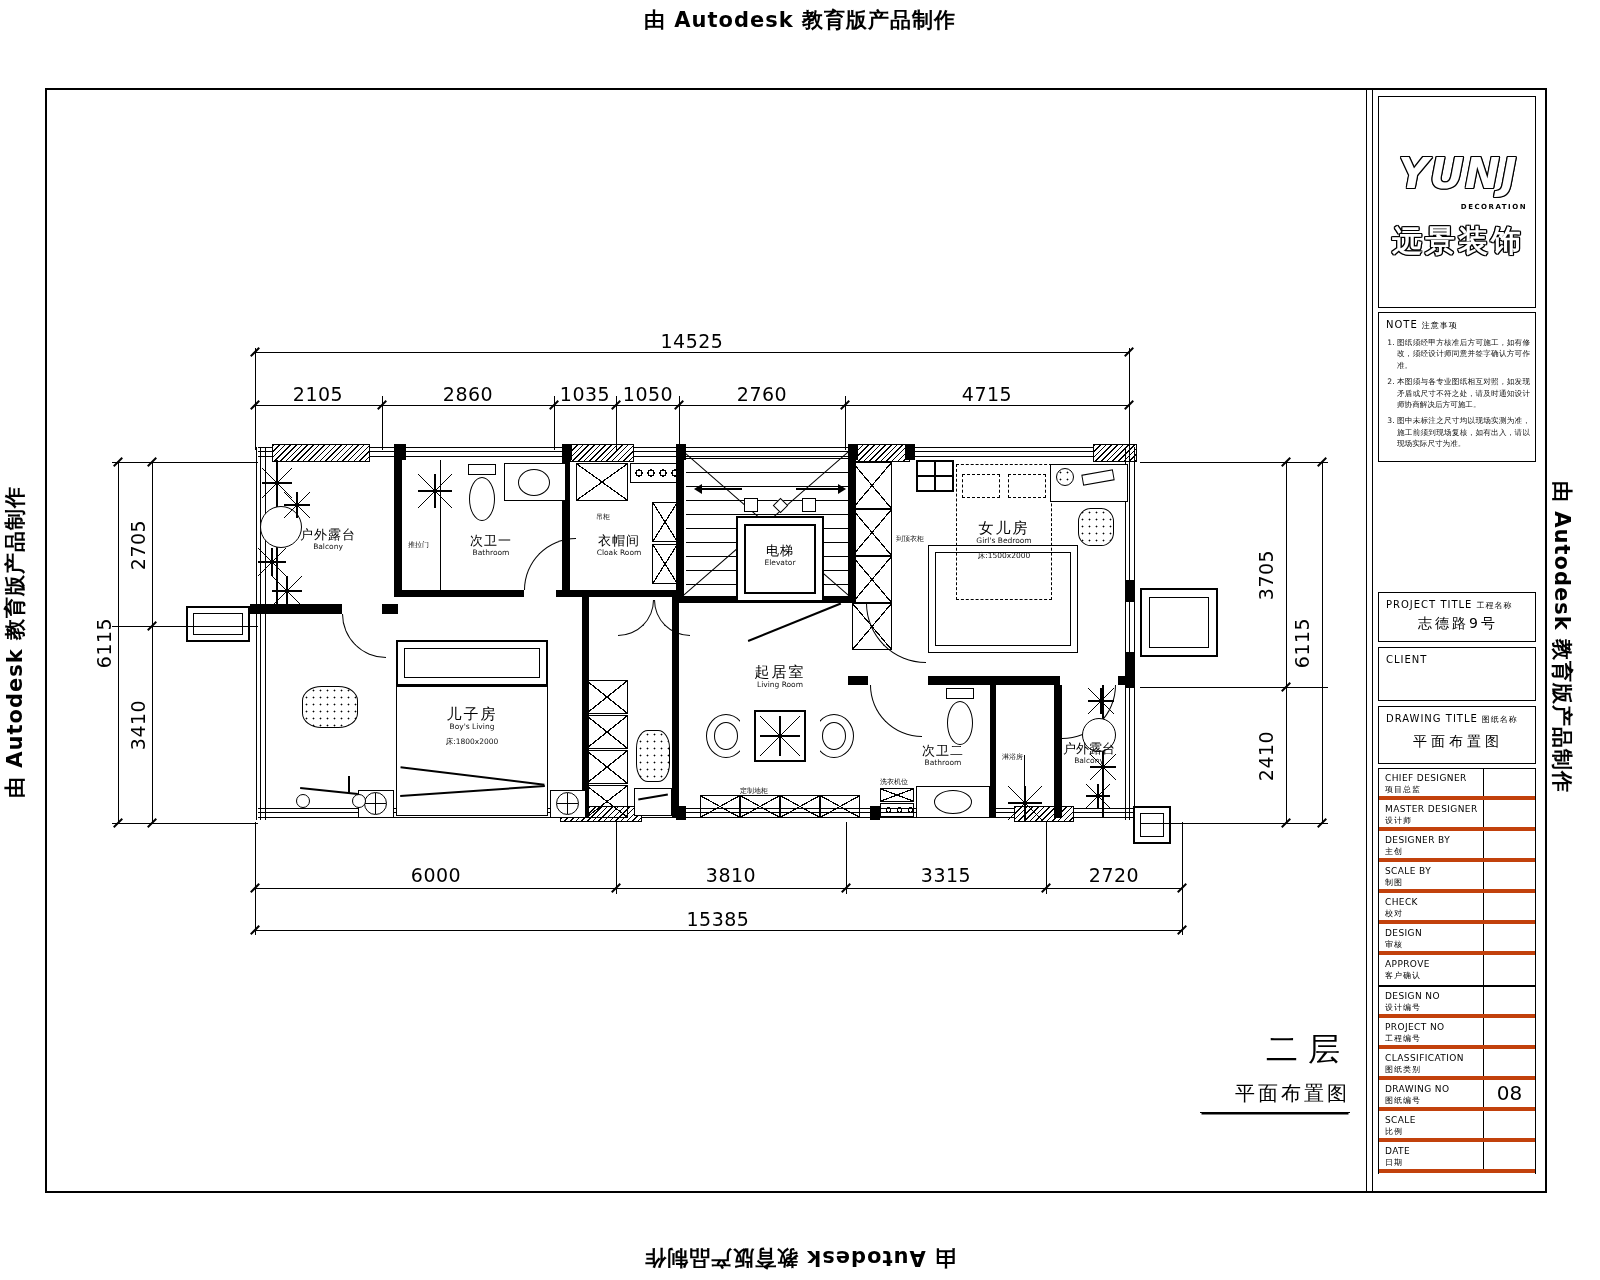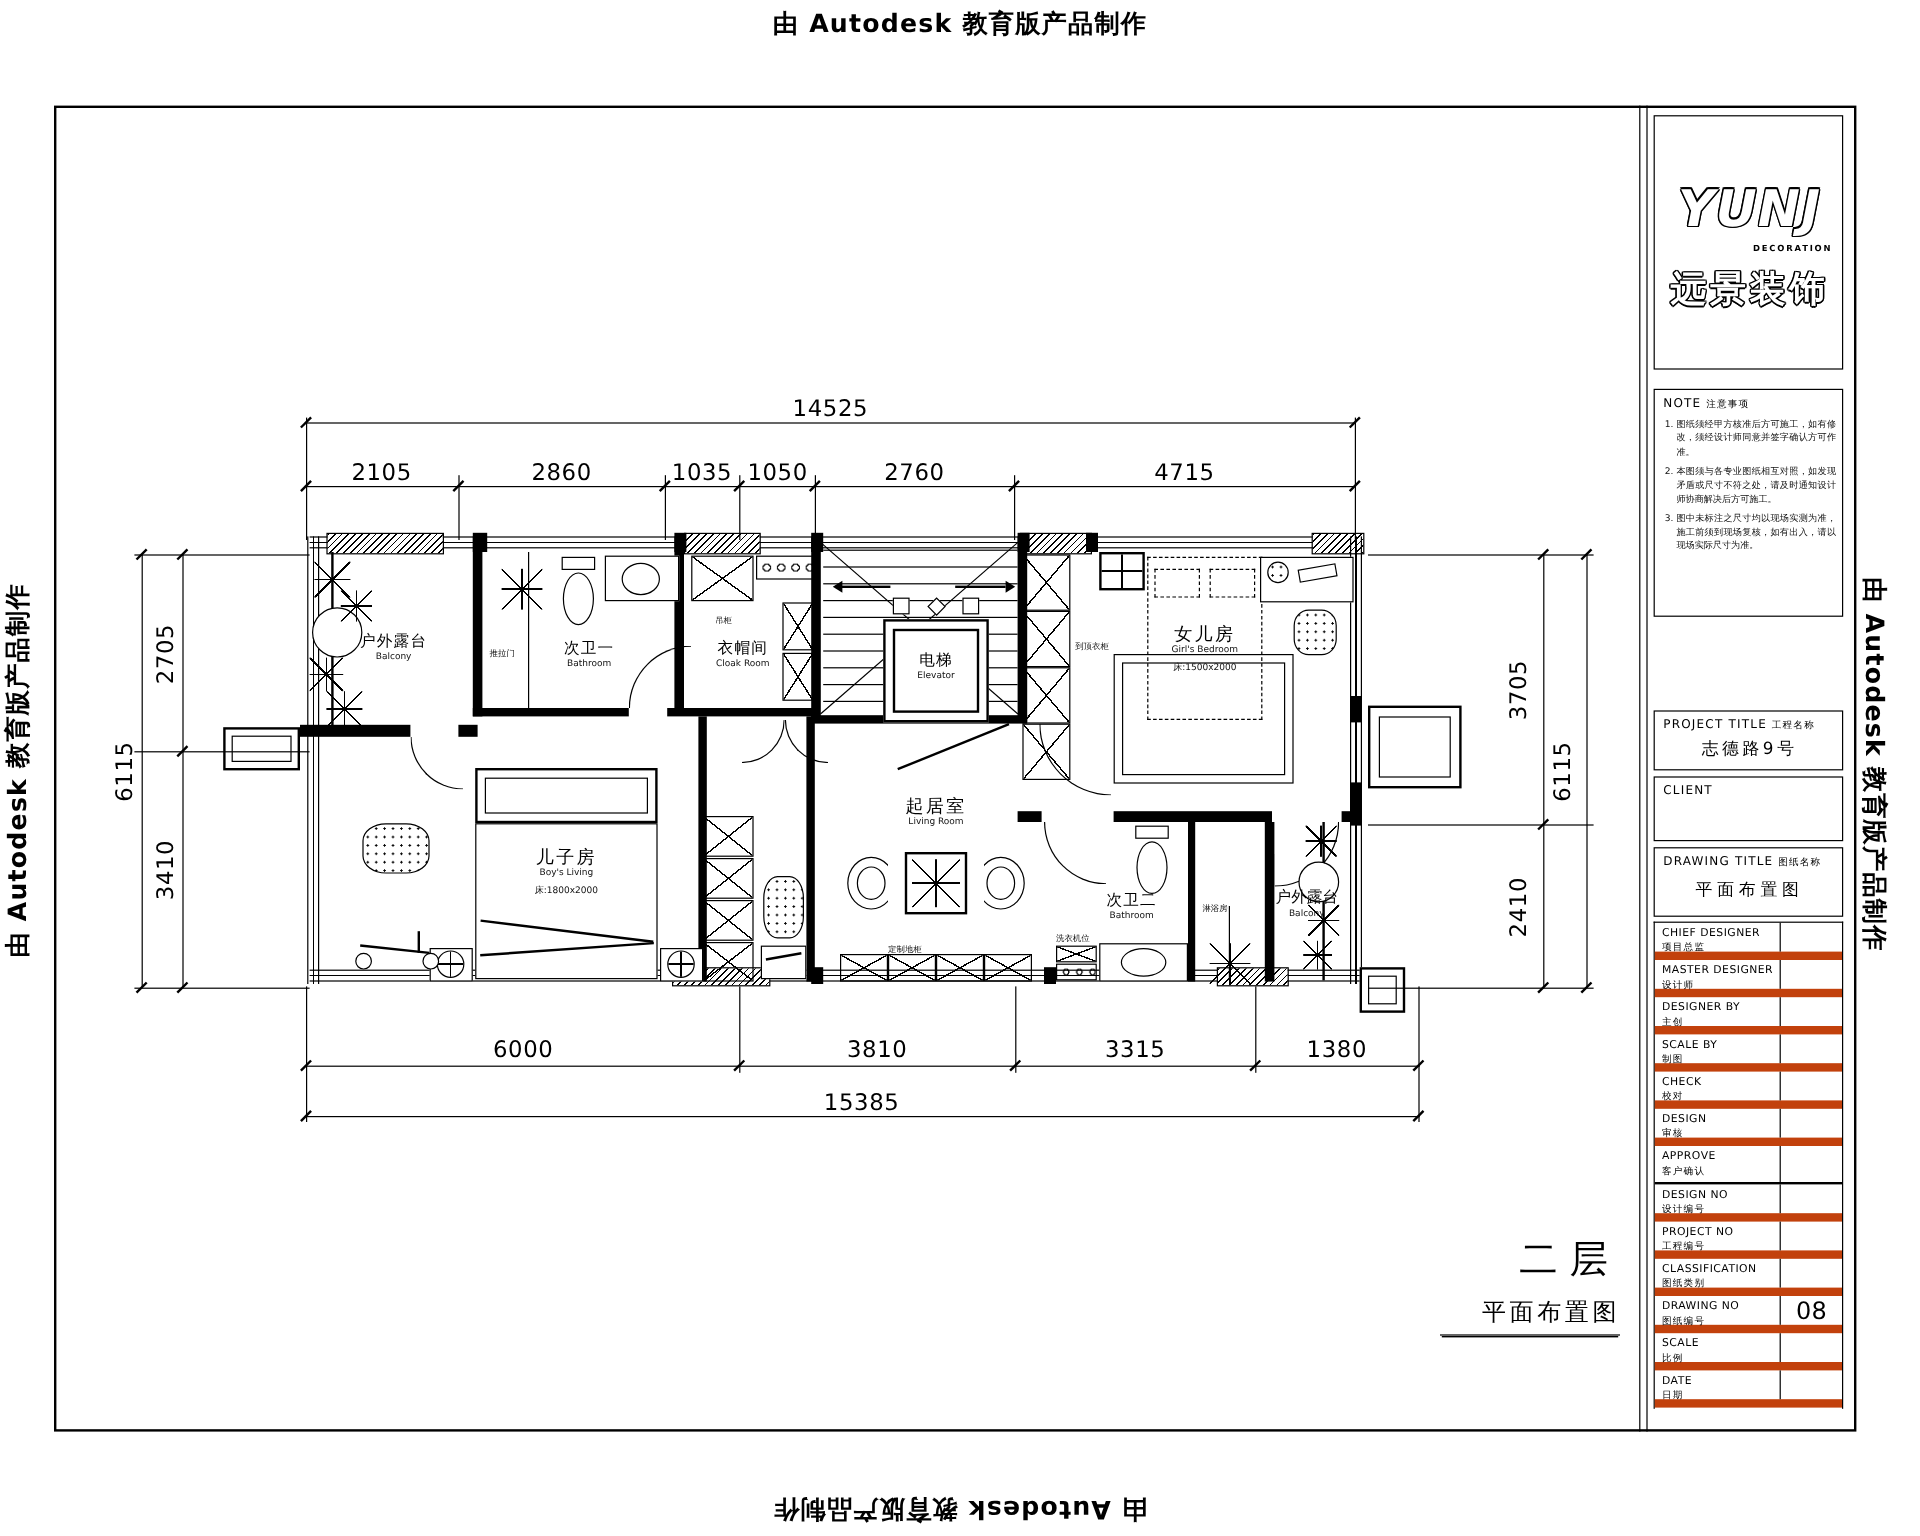--- a/index.html
+++ b/index.html
@@ -40,21 +40,21 @@
   .rname{font-size:15px;letter-spacing:2px;white-space:nowrap}
   .rname.sm{font-size:13px;letter-spacing:1px}
   .rsub{font-size:7.5px;color:#111;white-space:nowrap}
   .tiny{position:absolute;font-size:7px;color:#111;white-space:nowrap}
   .wm{position:absolute;font-size:21px;font-weight:bold;text-align:center;letter-spacing:1px;white-space:nowrap}
   
   .sec{position:absolute;left:1378px;width:158px;box-sizing:border-box;border:1.5px solid #000;background:#fff}
   .sec .lab{font-size:10px;letter-spacing:1px;padding:6px 0 0 7px}
   .sec .labcn{font-size:8px;display:inline;padding-left:4px;letter-spacing:1px}
   .outline-txt{color:#fff;text-shadow:-1.2px 0 #000,1.2px 0 #000,0 -1.2px #000,0 1.2px #000,-1px -1px #000,1px 1px #000,-1px 1px #000,1px -1px #000}
-  .trow{position:relative;box-sizing:border-box;height:31.08px;border-bottom:7px solid #c2410c}
+  .trow{position:relative;box-sizing:border-box;height:31.08px;border-bottom:4px solid #c2410c}
   .trow .en{font-size:9px;letter-spacing:.4px;padding:4px 0 0 6px;white-space:nowrap}
   .trow .cn{font-size:8px;padding:1px 0 0 6px;letter-spacing:1px}
   .trow .val{position:absolute;right:0;top:0;width:52px;height:100%;border-left:1px solid #000;box-sizing:border-box;font-size:20px;display:flex;align-items:center;justify-content:center}
   .note-items{margin:6px 0 0 0;padding:0 5px 0 18px;font-size:7.6px;line-height:1.5;color:#111;text-align:justify}
   .note-items li{margin-bottom:5px}
 </style>
 </head>
 <body>
 
 <div class="page">
@@ -67,21 +67,21 @@
   <div class="abs" style="left:45px;top:88px;width:1502px;height:1105px;border:2px solid #000"></div>
   <div class="thin" style="left:1366px;top:88px;width:1px;height:1105px"></div>
   <div class="thin" style="left:1372px;top:88px;width:1px;height:1105px"></div>
 
   <div class="sec" style="top:96px;height:212px">
     <div class="abs outline-txt" style="left:8px;top:52px;width:142px;text-align:center;font-size:42px;font-style:italic;font-weight:bold;letter-spacing:1px">YUNJ</div>
     <div class="abs" style="left:58px;top:106px;width:90px;text-align:right;font-size:7px;font-weight:bold;letter-spacing:1.5px">DECORATION</div>
     <div class="abs outline-txt" style="left:0;top:124px;width:158px;text-align:center;font-size:30px;font-weight:bold;letter-spacing:3px">远景装饰</div>
   </div>
 
-  <div class="sec" style="top:324px;height:190px">
+  <div class="sec" style="top:312px;height:150px">
     <div class="lab"><span>NOTE</span><span class="labcn">注意事项</span></div>
     <ol class="note-items">
       <li>图纸须经甲方核准后方可施工，如有修改，须经设计师同意并签字确认方可作准。</li>
       <li>本图须与各专业图纸相互对照，如发现矛盾或尺寸不符之处，请及时通知设计师协商解决后方可施工。</li>
       <li>图中未标注之尺寸均以现场实测为准，施工前须到现场复核，如有出入，请以现场实际尺寸为准。</li>
     </ol>
   </div>
 
 
   <div class="sec" style="top:592px;height:50px">
@@ -417,21 +417,21 @@
   <div class="tick" style="left:255px;top:888px"></div>
   <div class="tick" style="left:616px;top:888px"></div>
   <div class="tick" style="left:846px;top:888px"></div>
   <div class="tick" style="left:1046px;top:888px"></div>
   <div class="tick" style="left:1182px;top:888px"></div>
   <div class="tick" style="left:255px;top:930px"></div>
   <div class="tick" style="left:1182px;top:930px"></div>
   <div class="dimtxt" style="left:396px;top:864px;width:80px">6000</div>
   <div class="dimtxt" style="left:691px;top:864px;width:80px">3810</div>
   <div class="dimtxt" style="left:906px;top:864px;width:80px">3315</div>
-  <div class="dimtxt" style="left:1074px;top:864px;width:80px">1380</div>
+  <div class="dimtxt" style="left:1074px;top:864px;width:80px">2720</div>
   <div class="dimtxt" style="left:678px;top:908px;width:80px">15385</div>
 
   <div class="thin" style="left:118px;top:462px;width:1px;height:361px"></div>
   <div class="thin" style="left:152px;top:462px;width:1px;height:361px"></div>
   <div class="thin" style="left:112px;top:462px;width:146px;height:1px"></div>
   <div class="thin" style="left:112px;top:626px;width:146px;height:1px"></div>
   <div class="thin" style="left:112px;top:823px;width:146px;height:1px"></div>
   <div class="tick" style="left:118px;top:462px"></div>
   <div class="tick" style="left:118px;top:823px"></div>
   <div class="tick" style="left:152px;top:462px"></div>

